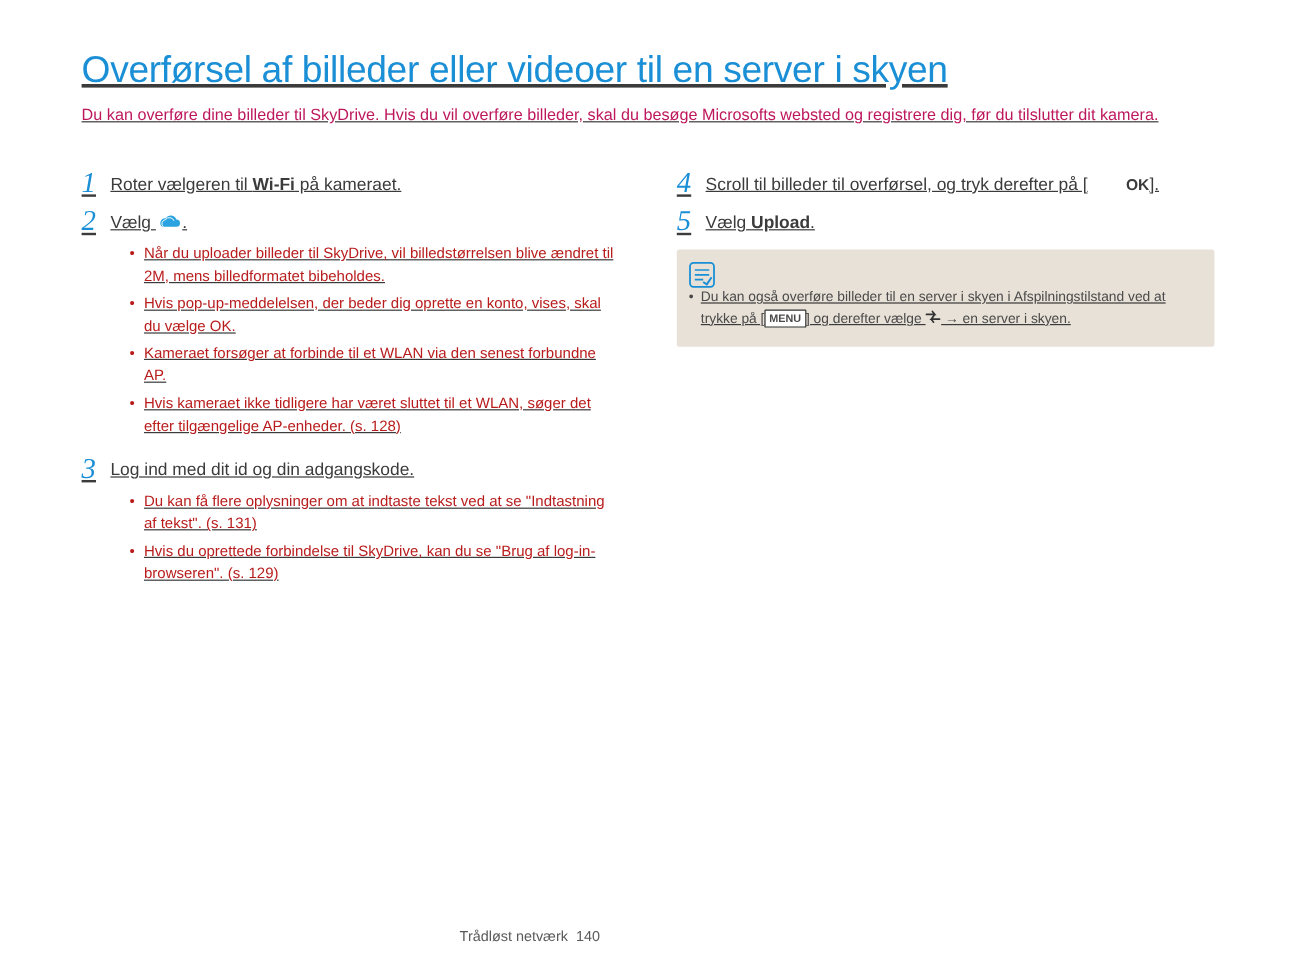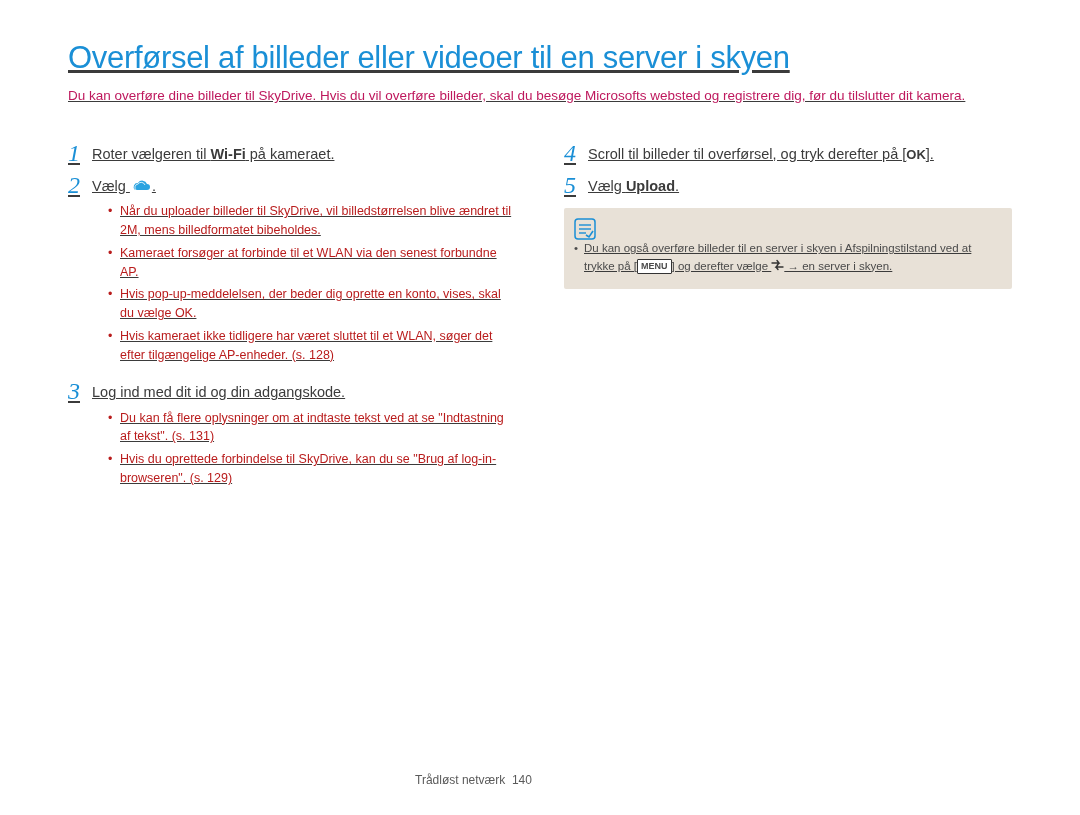--- a/index.html
+++ b/index.html
@@ -19,22 +19,22 @@
   .icon-cloud { display: inline-block; width: 22px; height: 14px; vertical-align: -2px; }
   .icon-ok { display: inline-block; font-weight: 900; font-size: 13px; vertical-align: middle; }
   .note-box { display: flex; background: #e8e1d7; border-radius: 2px; padding: 10px 14px 10px 10px; margin-top: 10px; flex-direction: column; }
   .note-icon { width: 24px; flex-shrink: 0; margin-right: 8px; }
   .note-icon svg { display: block; }
   .note-list { list-style: none; flex: 1; }
   .note-list li { position: relative; font-size: 11.5px; color: #4a4a4a; line-height: 1.5; padding-left: 10px; margin-bottom: 4px; }
   .note-list li::before { content: "•"; position: absolute; left: 0; top: 0; }
   .menu-label { display: inline-block; border: 1px solid #333; font-size: 9px; font-weight: 700; padding: 0 3px; border-radius: 1px; vertical-align: 1px; background: #fff; }
   .share-icon { display: inline-block; width: 13px; height: 12px; vertical-align: -1px; }
-  .footer { position: absolute; bottom: 28px; left: 0; width: 883px; text-align: center; font-size: 12px; color: #5a5a5a; margin-left: 32px; }
-  .bracket-ok { white-space: nowrap; }
+  .footer { position: absolute; bottom: 28px; left: 0; width: 883px; text-align: center; font-size: 12px; color: #5a5a5a; }
+  .bracket-ok { white-space: nowrap; padding-left: 32px; }
 </style>
 </head>
 <body>
 
 <div class="page">
 
   <h1 class="title">Overførsel af billeder eller videoer til en server i skyen</h1>
   <p class="intro">Du kan overføre dine billeder til SkyDrive. Hvis du vil overføre billeder, skal du besøge Microsofts websted og registrere dig, før du tilslutter dit kamera.</p>
 
   <div class="cols">
@@ -54,22 +54,22 @@
           <span>Vælg </span><span class="icon-cloud">
             <svg viewBox="0 0 22 14" width="22" height="14">
               <path d="M17 11 a3 3 0 0 0 0 -6 a5 5 0 0 0 -9 -1 a4 4 0 0 0 -3 7 Z" fill="#2aa3e0"></path>
               <path d="M6 11 a3.5 3.5 0 0 1 2 -6 a4 4 0 0 1 7 1" fill="none" stroke="#ffffff" stroke-width="0.8"></path>
             </svg>
           </span><span>.</span>
         </div>
       </div>
       <ul class="bullets">
         <li>Når du uploader billeder til SkyDrive, vil billedstørrelsen blive ændret til 2M, mens billedformatet bibeholdes.</li>
+        <li>Hvis pop-up-meddelelsen, der beder dig oprette en konto, vises, skal du vælge OK.</li>
         <li>Kameraet forsøger at forbinde til et WLAN via den senest forbundne AP.</li>
-        <li>Hvis pop-up-meddelelsen, der beder dig oprette en konto, vises, skal du vælge OK.</li>
         <li>Hvis kameraet ikke tidligere har været sluttet til et WLAN, søger det efter tilgængelige AP-enheder. (s. 128)</li>
       </ul>
 
       <div class="step">
         <div class="step-num">3</div>
         <div class="step-text">Log ind med dit id og din adgangskode.</div>
       </div>
       <ul class="bullets">
         <li>Du kan få flere oplysninger om at indtaste tekst ved at se "Indtastning af tekst". (s. 131)</li>
         <li>Hvis du oprettede forbindelse til SkyDrive, kan du se "Brug af log-in-browseren". (s. 129)</li>

